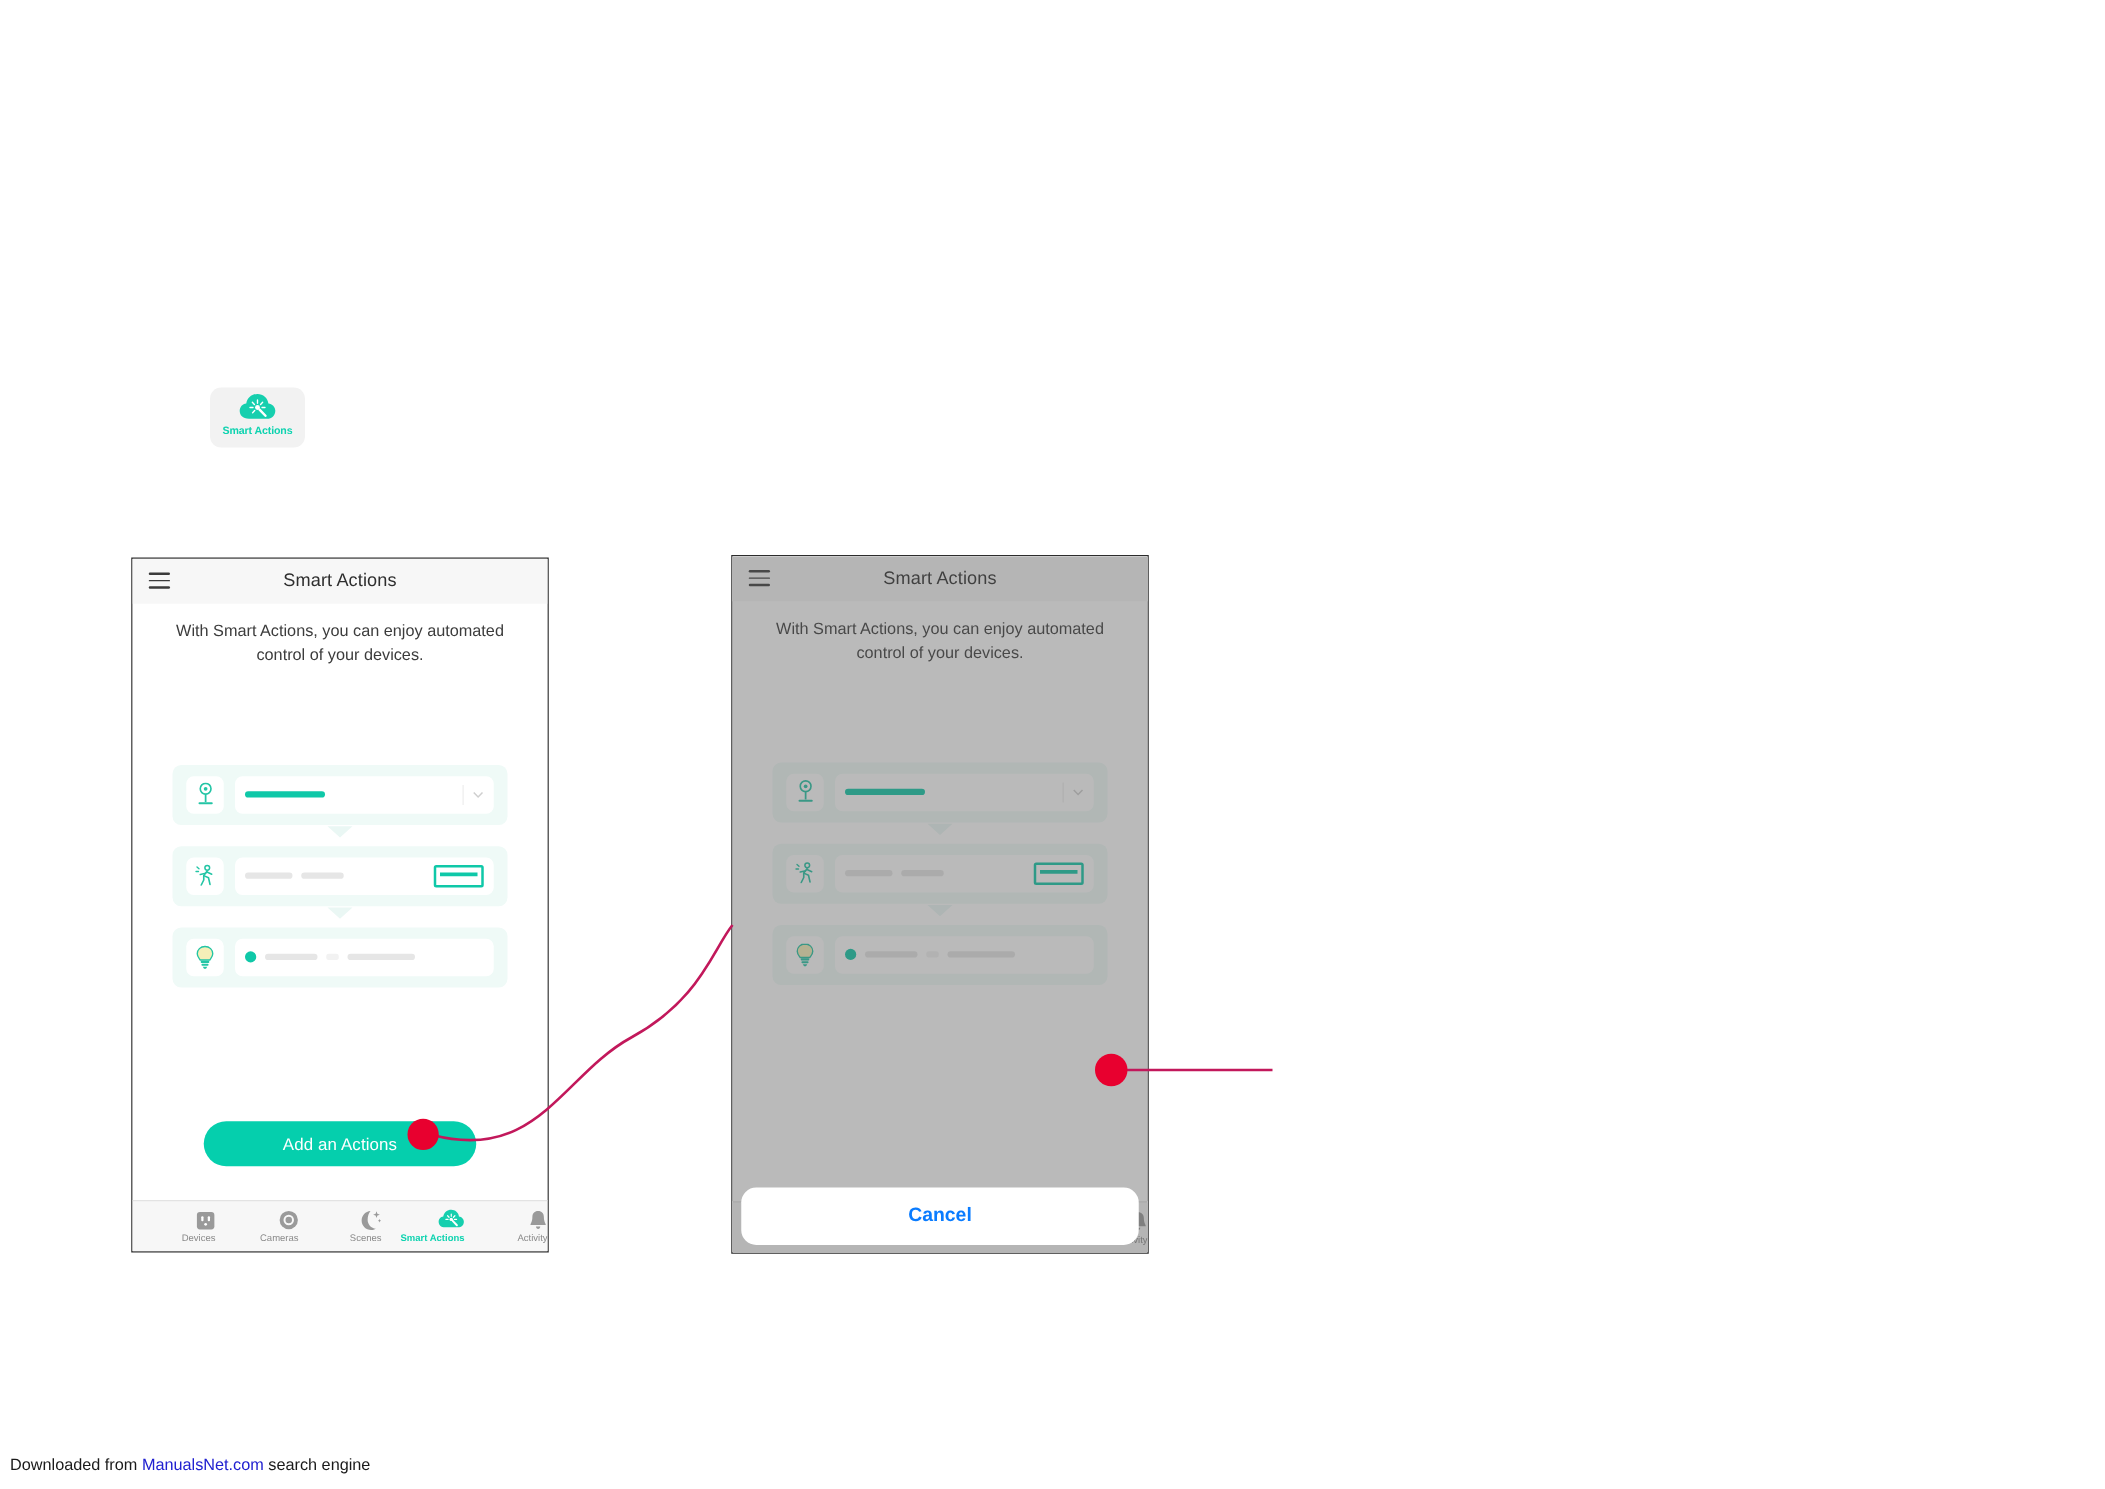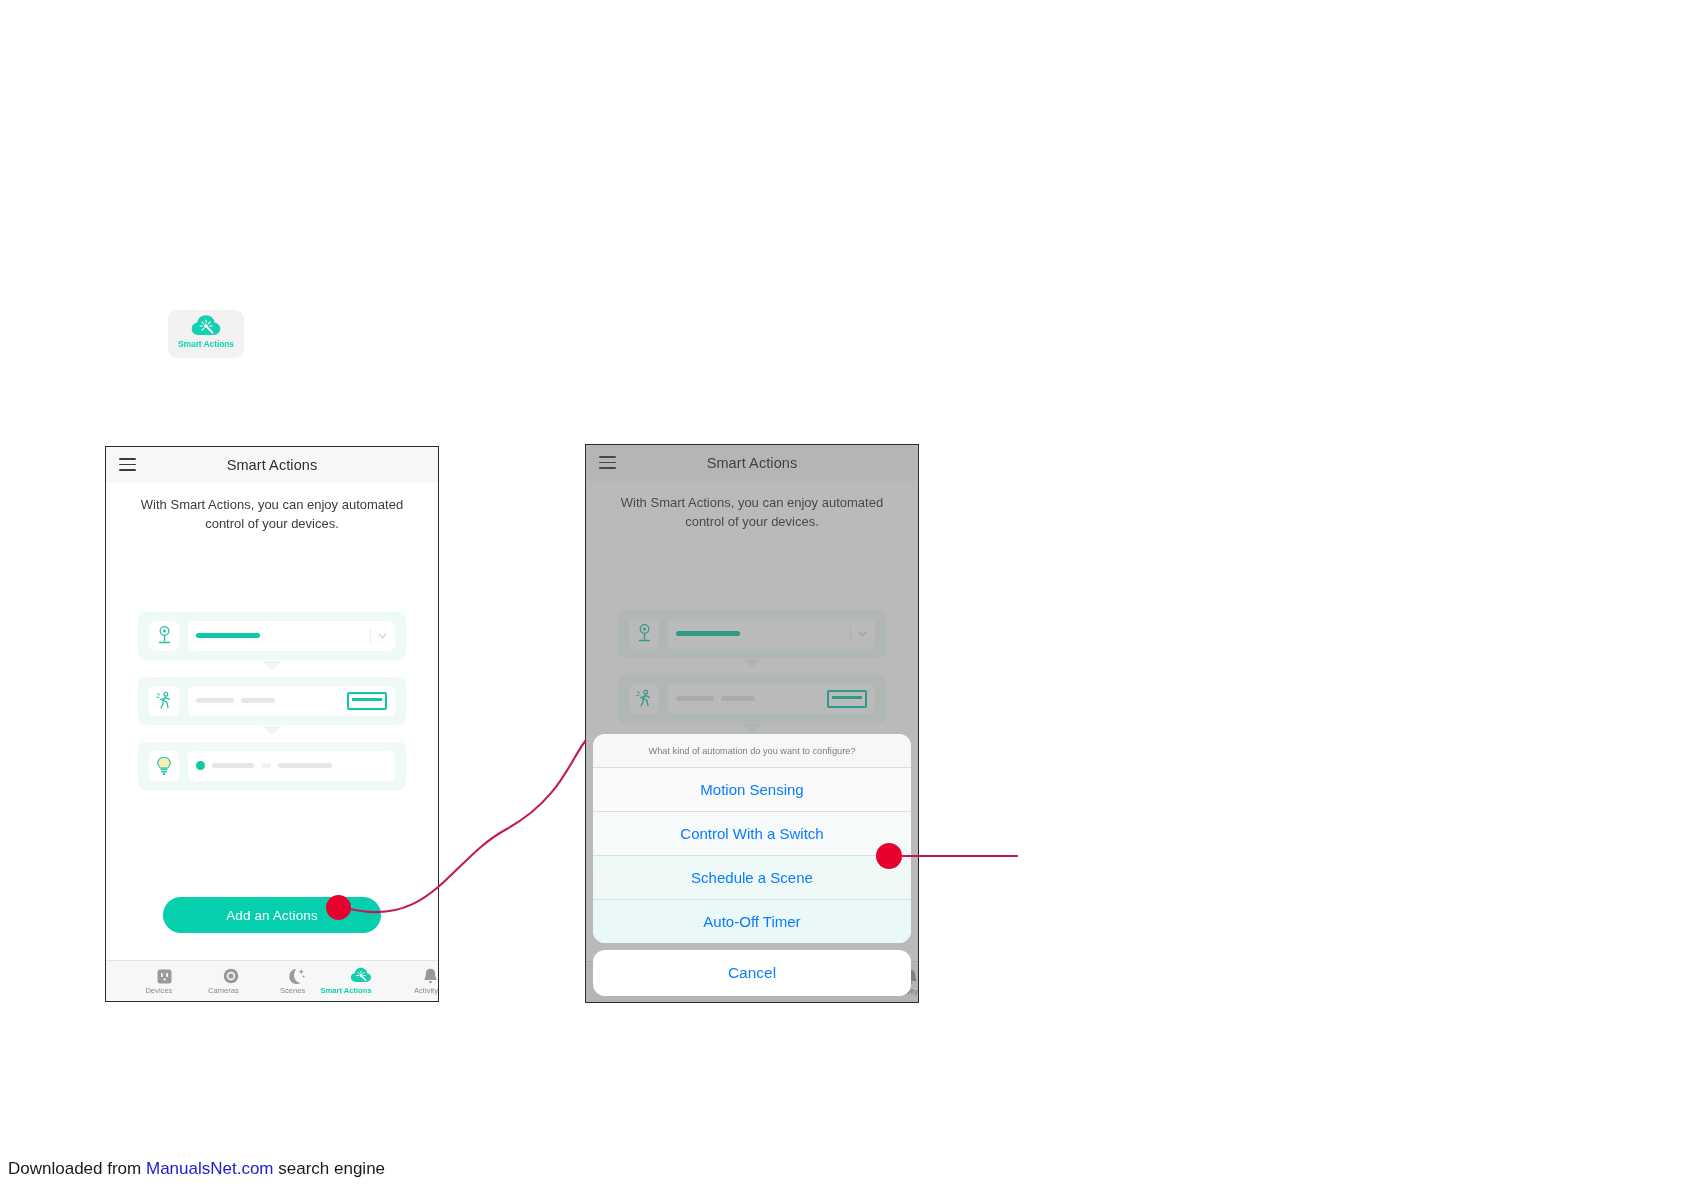--- a/index.html
+++ b/index.html
@@ -241,21 +241,21 @@
     background: rgba(250,250,250,0.86);
   }
   .sheet-item:nth-child(3) { background: rgba(247,250,250,0.86); }
   .sheet-item:nth-child(4) { background: rgba(237,249,248,0.86); }
   .sheet-item:last-child { border-bottom: none; background: rgba(232,248,248,0.86); }
   .sheet-cancel {
     border-radius: 12px;
     background: #ffffff;
     text-align: center;
     font-size: 15.5px;
-    font-weight: normal;
+    font-weight: bold;
     color: #0a7cff;
     padding: 14px 6px;
   }
 
   
   .callout-dot {
     position: absolute;
     border-radius: 50%;
     background: #e8002f;
     z-index: 20;
@@ -270,21 +270,21 @@
     height: 1191px;
     pointer-events: none;
     z-index: 15;
   }
 
   
   .footer {
     position: absolute;
     left: 8px;
     bottom: 12px;
-    font-size: 17px;
+    font-size: 13px;
     color: #1a1a1a;
   }
   .footer a { color: #2020d0; text-decoration: none; }
 </style>
 </head>
 <body>
 
 <div class="app-badge">
   <svg class="badge-icon" viewBox="0 0 40 32">
     <path d="M11 28 C4 28 1 24 1 19.5 C1 15.5 4 12 8 11.7 C9 5.5 14 1.5 20 1.5 C26 1.5 31 5.8 31.6 11.6 C35.6 12 39 15.3 39 19.4 C39 24 35.6 28 30 28 Z" fill="#16cfae"></path>
@@ -566,27 +566,20 @@
             <path d="M5.8 13.2 C5.8 14.4 6.6 15.2 7.5 15.2 C8.4 15.2 9.2 14.4 9.2 13.2 Z" fill="#9a9a9a"></path>
           </svg>
         </span>
         <span class="tab-label">Activity</span>
       </div>
     </div>
 
     <div class="dim-overlay"></div>
 
     <div class="action-sheet">
-      <div class="sheet-group">
-        <div class="sheet-title">What kind of automation do you want to configure?</div>
-        <div class="sheet-item">Motion Sensing</div>
-        <div class="sheet-item">Control With a Switch</div>
-        <div class="sheet-item">Schedule a Scene</div>
-        <div class="sheet-item">Auto-Off Timer</div>
-      </div>
       <div class="sheet-cancel">Cancel</div>
     </div>
 
   </div>
 </div>
 
 <svg class="connector" viewBox="0 0 1684 1191">
   <path d="M346 908 C 430 930, 450 860, 505 830 C 560 800, 570 760, 586 740" fill="none" stroke="#c2185b" stroke-width="2.1"></path>
   <line x1="900" y1="856" x2="1018" y2="856" stroke="#c2185b" stroke-width="2.1"></line>
 </svg>

